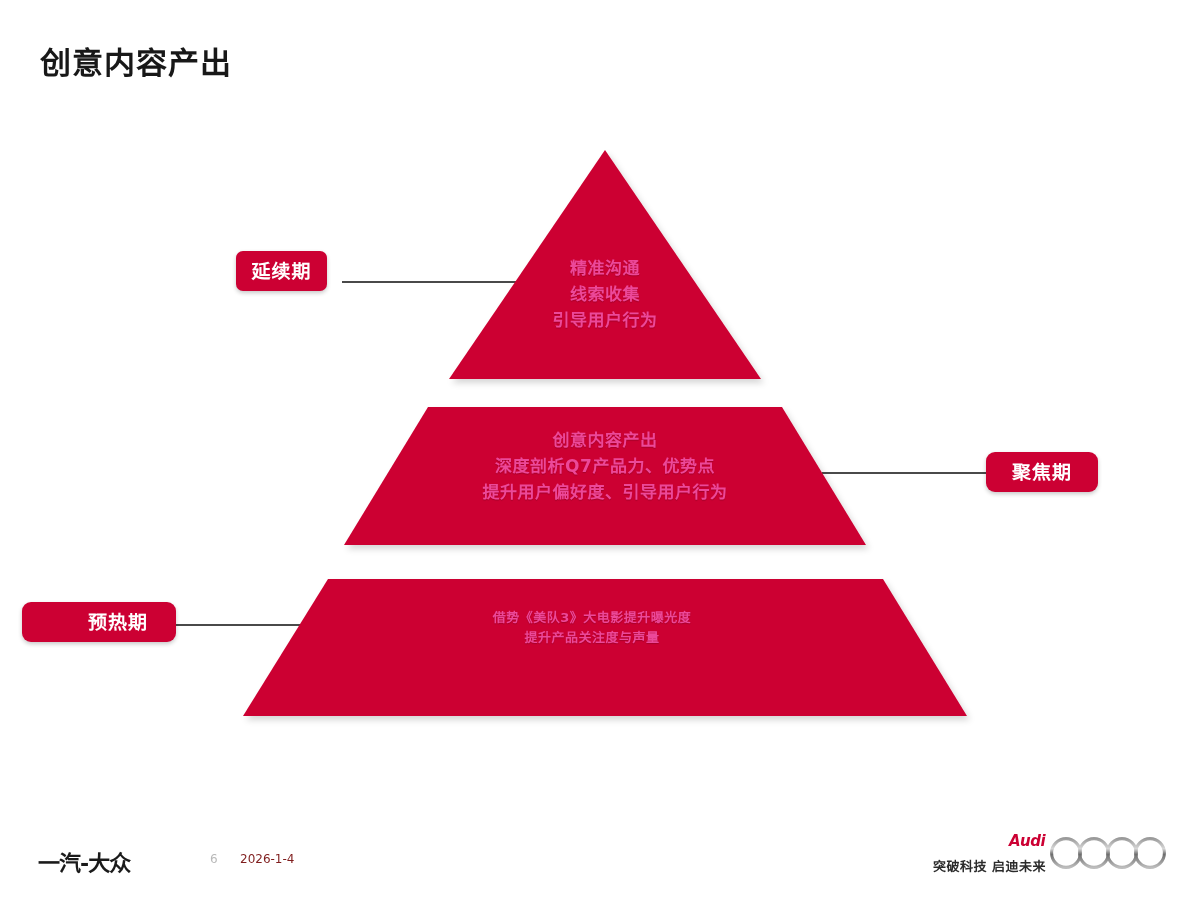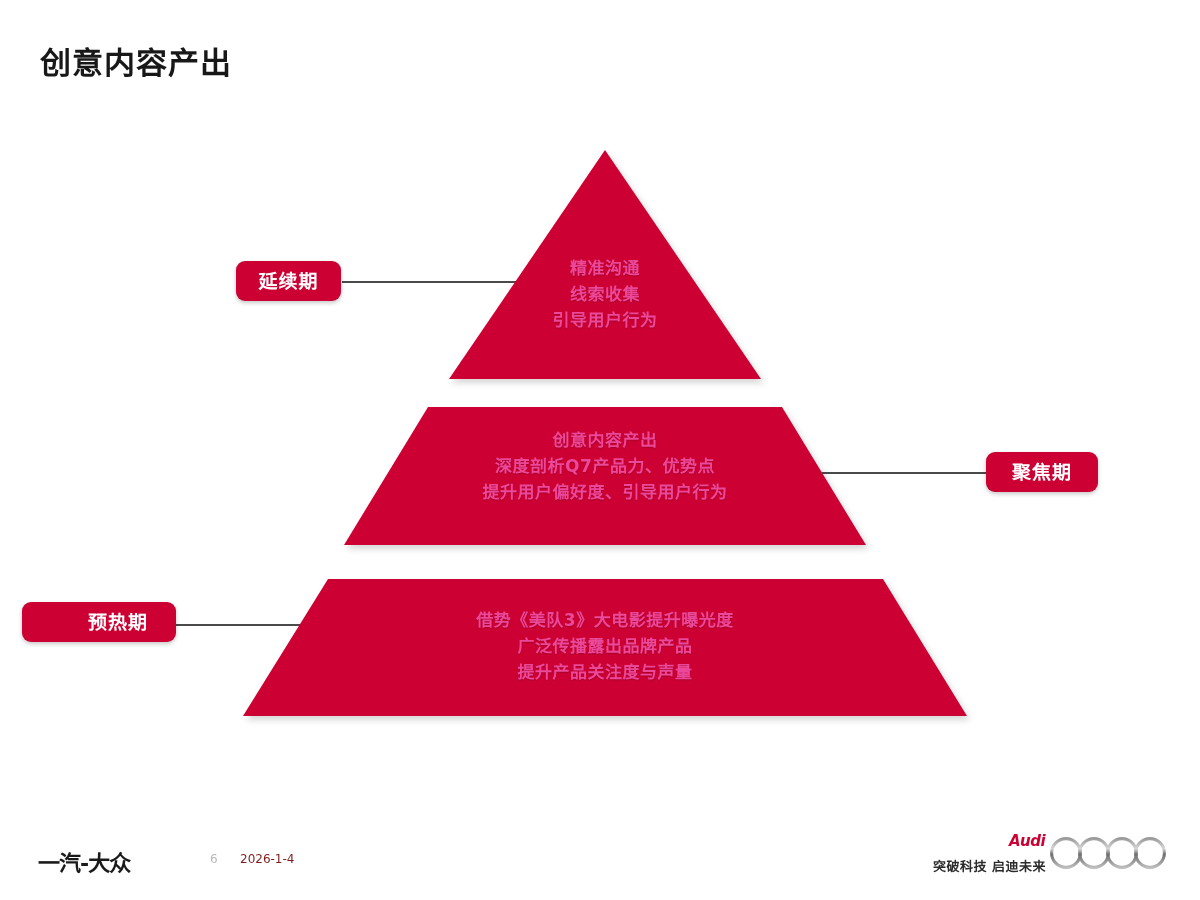--- a/index.html
+++ b/index.html
@@ -64,42 +64,42 @@
     width: 300px;
     font-size: 17px;
   }
   #tier-mid-text {
     left: 405px;
     top: 428px;
     width: 400px;
     font-size: 17px;
   }
   #tier-bot-text {
-    left: 355px;
+    left: 342px;
     top: 608px;
     width: 500px;
-    font-size: 17px;
+    font-size: 13px;
   }
 
   
   .phase-label {
     position: absolute;
     background: #CC0033;
     color: #ffffff;
     font-size: 19px;
     font-weight: bold;
     border-radius: 9px;
     text-align: center;
     line-height: 40px;
     height: 40px;
     letter-spacing: 1px;
     box-shadow: 0 2px 4px rgba(0,0,0,0.22);
     white-space: nowrap;
   }
-  #label-yanxu   { left: 236px; top: 261px; width: 105px; }
+  #label-yanxu   { left: 236px; top: 251px; width: 91px; border-radius: 7px; }
   #label-jujiao  { left: 986px; top: 452px; width: 112px; }
   #label-yure    { left: 22px;  top: 602px; width: 116px; padding-left: 38px; }
 
   
   #footer-logo-faw {
     position: absolute;
     left: 38px;
     top: 845px;
     font-size: 22px;
     font-weight: bold;
@@ -186,21 +186,20 @@
   </div>
 
   <div class="tier-text" id="tier-mid-text">
     <span>创意内容产出</span>
     <span>深度剖析Q7产品力、优势点</span>
     <span>提升用户偏好度、引导用户行为</span>
   </div>
 
   <div class="tier-text" id="tier-bot-text">
     <span>借势《美队3》大电影提升曝光度</span>
-    <span>广泛传播露出品牌产品</span>
     <span>提升产品关注度与声量</span>
   </div>
 
   <div class="phase-label" id="label-yanxu">延续期</div>
   <div class="phase-label" id="label-jujiao">聚焦期</div>
   <div class="phase-label" id="label-yure">预热期</div>
 
   <div id="footer-logo-faw">一汽-大众</div>
   <div id="footer-page-num">6</div>
   <div id="footer-date">2026-1-4</div>

